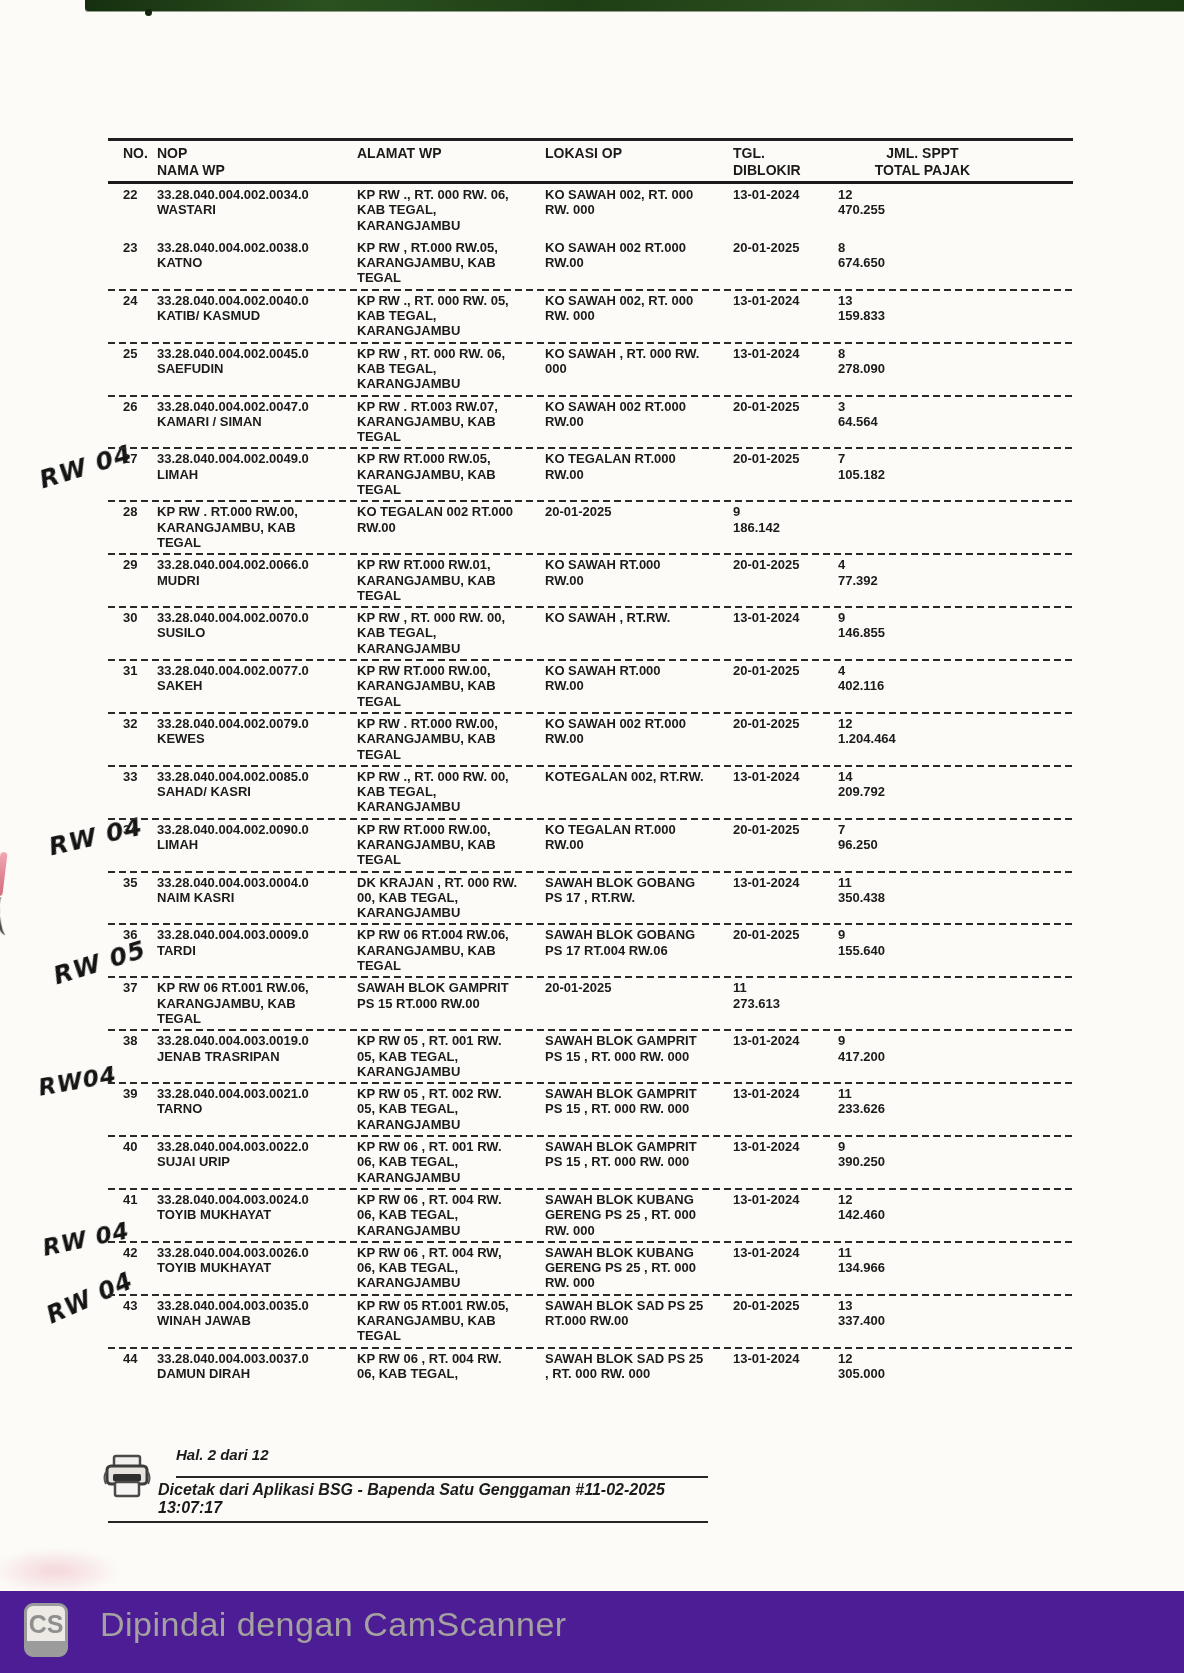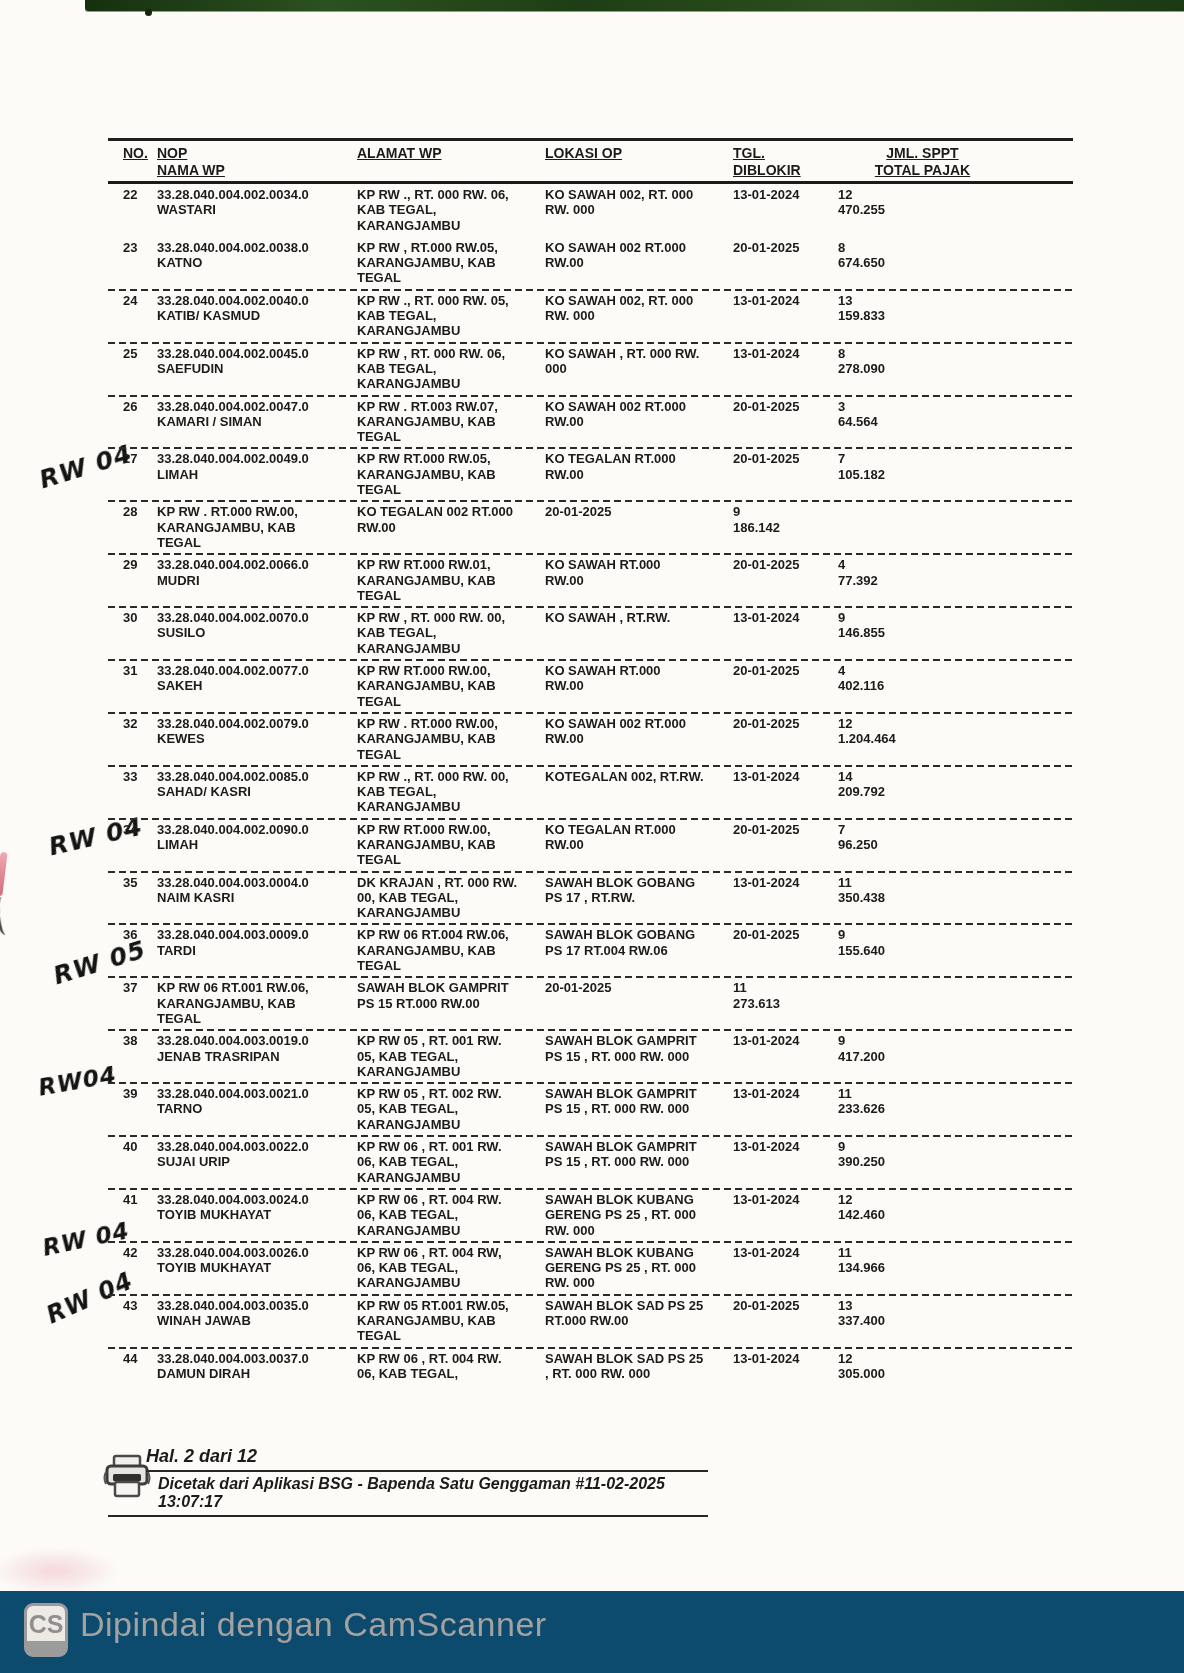--- a/index.html
+++ b/index.html
@@ -39,21 +39,21 @@
     color:#1b1b1b;font-weight:bold;
   }
   .grid{
     display:grid;
     grid-template-columns:49px 200px 188px 188px 105px 1fr;
   }
   .thead{
     border-top:3px solid #1f1f1f;
     border-bottom:3px solid #1b1b1b;
     padding:4px 0 3px;
-    font-size:14px;line-height:16.5px;text-decoration:underline;
+    font-size:14px;line-height:16.5px;
   }
   .th-right{text-align:center;padding-right:66px;}
   .trow{
     position:relative;
     padding:3px 0 4px;
     font-size:13px;line-height:15.3px;
   }
   .trow.dashed::before{
     content:"";position:absolute;left:0;right:0;top:-1px;height:2px;
     background:repeating-linear-gradient(90deg,#2a2a2a 0 7px,transparent 7px 11px);
@@ -75,48 +75,48 @@
   .hand3{left:52px;top:948px;}
   .hand4{left:38px;top:1068px;transform:rotate(-10deg);font-size:23px;}
   .hand5{left:42px;top:1226px;transform:rotate(-12deg);font-size:23px;}
   .hand6{left:44px;top:1284px;transform:rotate(-24deg);font-size:24px;}
   
   .footer{
     position:absolute;left:108px;top:1446px;width:600px;
     color:#1b1b1b;font-weight:bold;font-style:italic;
   }
   .footer .line1{
-    margin-left:38px;font-size:18px;padding-bottom:3px;
+    margin-left:68px;font-size:15px;padding-bottom:13px;
     border-bottom:2.5px solid #262626;
   }
   .footer .line2{
     font-size:16px;padding:3px 0 4px 50px;
     border-bottom:2.5px solid #262626;
   }
   .printer{position:absolute;left:102px;top:1452px;width:50px;height:50px;}
   
   .cs-band{
     position:absolute;left:0;top:1591px;width:1184px;height:82px;
-    background:#0c4a6e;
+    background:#4c1d95;
   }
   .cs-logo{
     position:absolute;left:24px;top:12px;width:44px;height:54px;
     border:3px solid #9b9b9b;border-radius:9px;
     background:#edeae5;box-sizing:border-box;
   }
   .cs-logo .cs-txt{
     display:block;text-align:center;
     font-size:25px;font-weight:bold;color:#8f8f8f;line-height:36px;
   }
   .cs-logo .cs-base{
     position:absolute;left:0;bottom:0;width:100%;height:13px;
     background:#9b9b9b;border-radius:0 0 5px 5px;
   }
   .cs-text{
-    position:absolute;left:80px;top:14px;
+    position:absolute;left:100px;top:14px;
     font-size:34px;color:#a4a2a0;letter-spacing:.5px;
   }
 </style>
 </head>
 <body>
 
 <div>
 
   <div class="top-strip"></div>
   <div class="edge-mark-red"></div>

